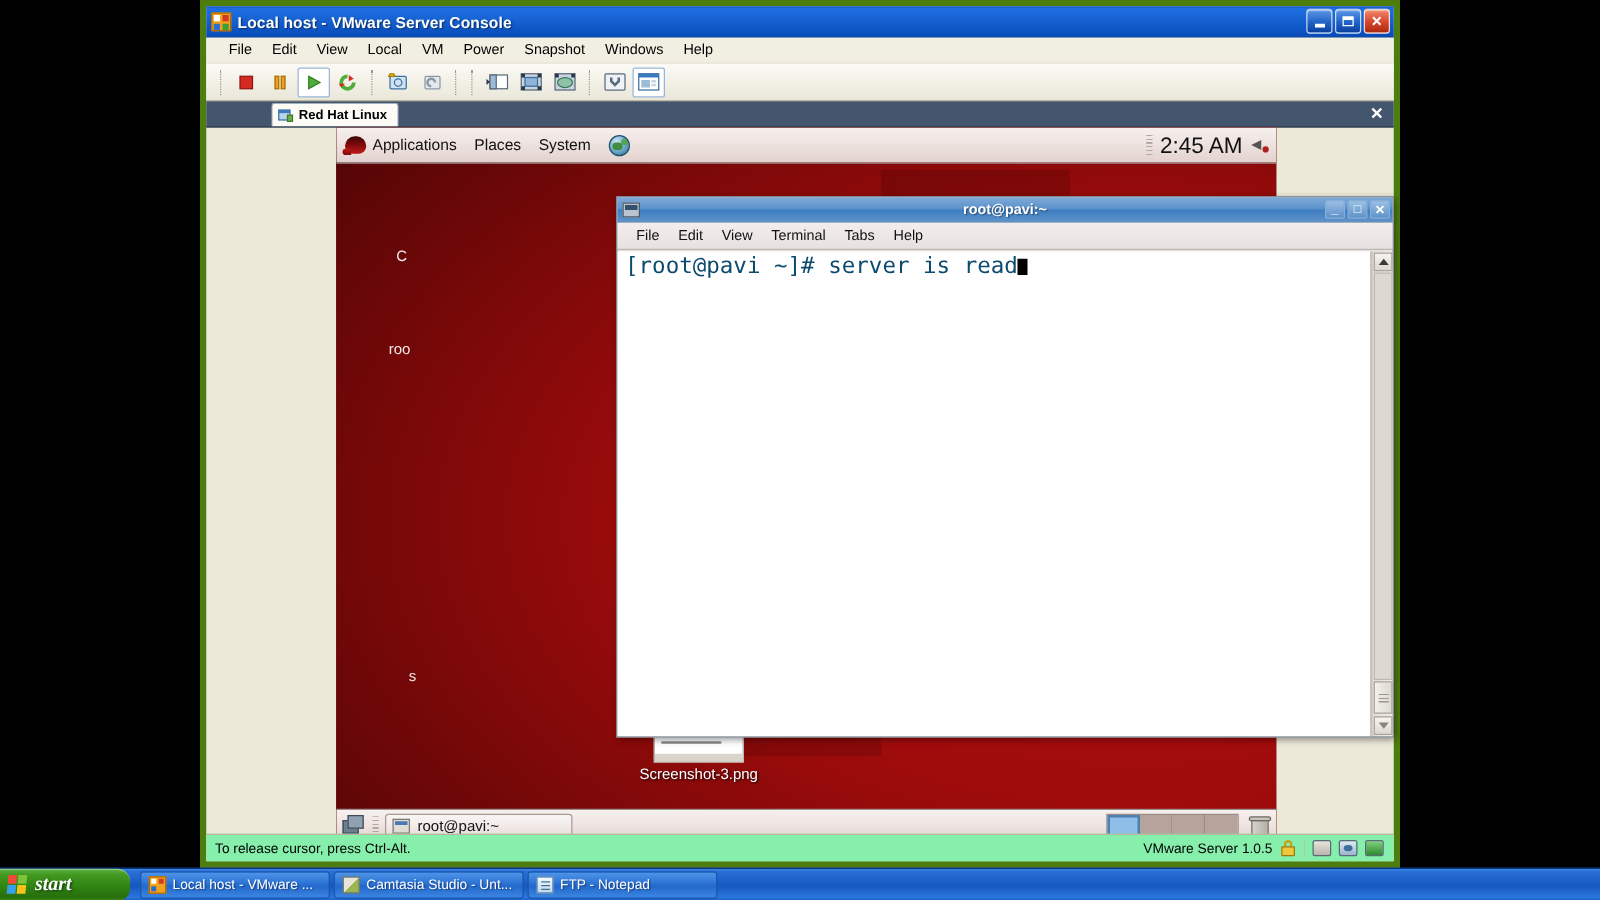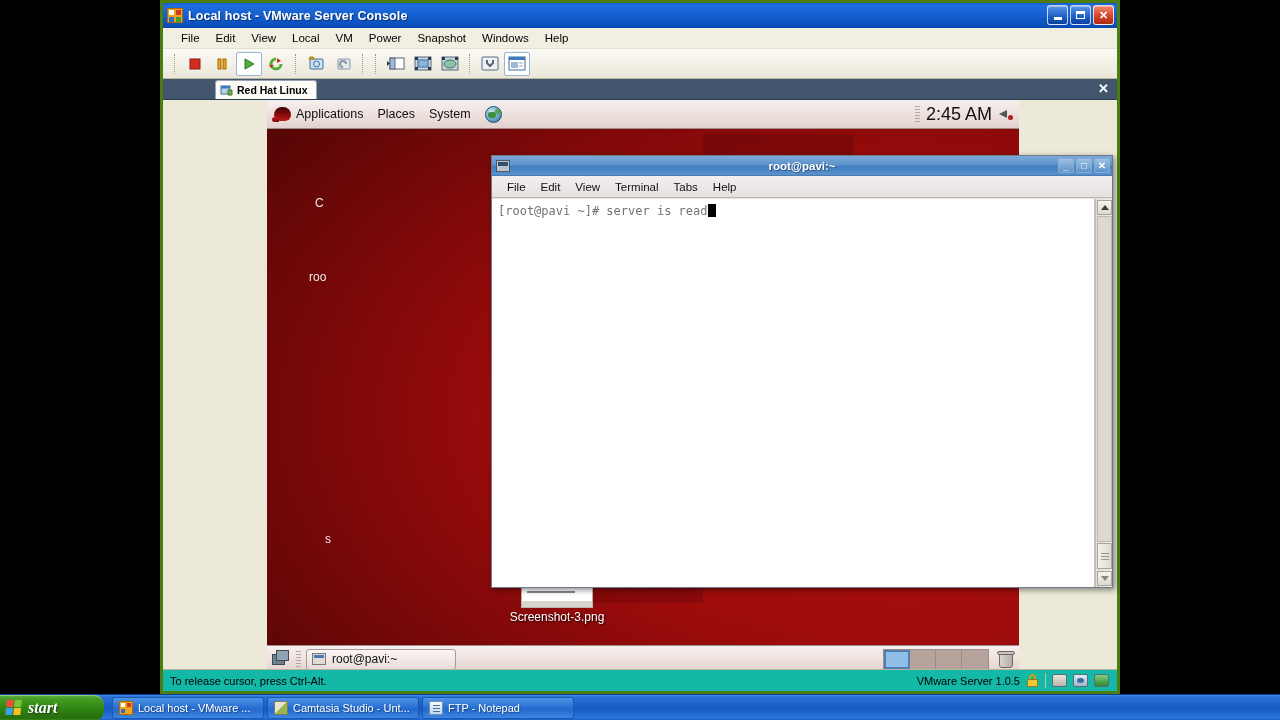--- a/index.html
+++ b/index.html
@@ -9,21 +9,21 @@
     font-family: "Liberation Sans", sans-serif;
   }
 
   
   #screen { position: relative; width: 1280px; height: 720px; background: #000; }
 
   
   #vmware-window {
     position: absolute; left: 160px; top: 0; width: 960px; height: 694px;
     background: #ece9d8;
-    border: 3px solid #4d7c0f;
+    border: 5px solid #4d7c0f;
   }
 
   
   #vm-titlebar {
     height: 25px; position: relative;
     background: linear-gradient(to bottom,
       #1057c8 0%, #1f6fe0 8%, #1763d4 40%, #0a4fbe 88%, #0b47a8 100%);
     display: flex; align-items: center;
   }
   #vm-titlebar .ico {
@@ -248,21 +248,21 @@
   #t-menubar {
     height: 22px; display: flex; align-items: center; gap: 1px;
     background: linear-gradient(to bottom, #f3eeee, #e7e0e0);
     border-bottom: 1px solid #bdb6b6; padding-left: 8px;
   }
   #t-menubar .mi { font-size: 11.5px; color: #111; padding: 2px 7px; }
   #t-body { position: absolute; left: 0; right: 0; top: 43px; bottom: 0; display: flex; }
   #t-screen {
     flex: 1; background: #fff; padding: 4px 0 0 6px;
     font-family: "DejaVu Sans Mono", "Liberation Mono", monospace;
-    font-size: 12px; color: #737373; line-height: 16px;
+    font-size: 18px; color: #0c4a6e; line-height: 16px;
     border-right: 1px solid #c9c4bc;
   }
   #t-line { white-space: pre; }
   #t-cursor { display: inline-block; width: 8px; height: 13px; background: #000; vertical-align: -2px; }
   #t-scrollbar {
     width: 17px; background: linear-gradient(to right, #e2ded6, #efece6);
     border-left: 1px solid #c0bbb3; position: relative;
   }
   .sb-arrow {
     position: absolute; left: 1px; width: 15px; height: 15px;
@@ -285,21 +285,21 @@
   #sb-thumb .grp {
     width: 8px; height: 7px;
     background: repeating-linear-gradient(to bottom, #9c978f 0 1px, transparent 1px 3px);
   }
   #sb-track { position: absolute; left: 1px; top: 17px; width: 15px; bottom: 45px;
     background: #ddd9d2; border: 1px solid #bdb8b0; }
 
   
   #vm-statusbar {
     position: absolute; left: 0; bottom: 0; width: 100%; height: 22px;
-    background: #14b8a6; border-top: 1px solid #b9b59e;
+    background: #86efac; border-top: 1px solid #b9b59e;
     display: flex; align-items: center; font-size: 11px; color: #000;
     padding: 4px 4px;
   }
   #vm-status-left { padding-left: 3px; }
   #vm-status-right { margin-left: auto; display: flex; align-items: center; gap: 6px; padding-right: 4px; }
   .sb-sep { width: 1px; height: 15px; background: #c3bfae; }
   .lock-ico { width: 13px; height: 13px; position: relative; }
   .lock-ico .shank { position: absolute; left: 3px; top: 0; width: 7px; height: 6px;
     border: 2px solid #caa21a; border-bottom: none; border-radius: 4px 4px 0 0; }
   .lock-ico .bdy { position: absolute; left: 1px; top: 5px; width: 11px; height: 8px;

